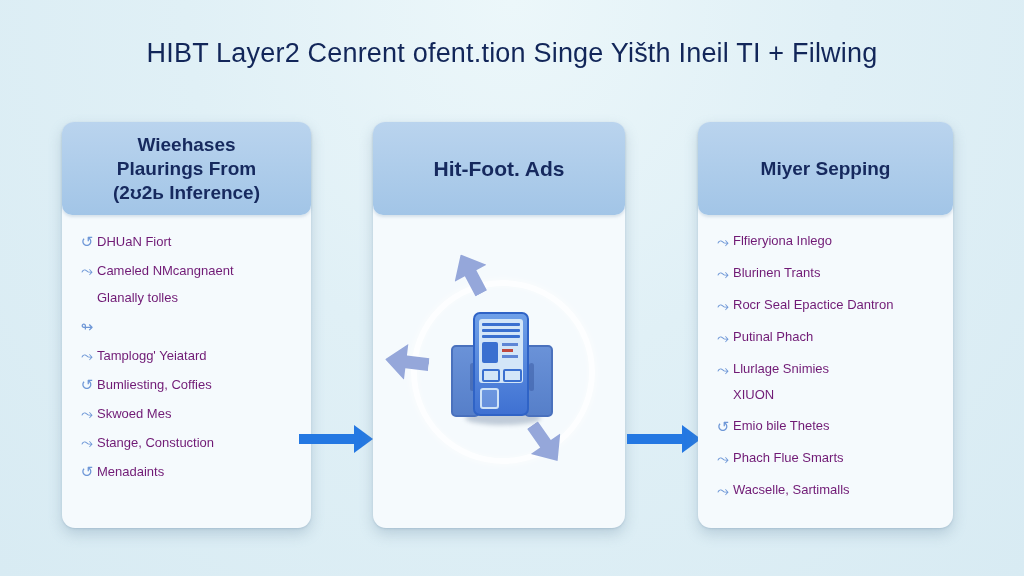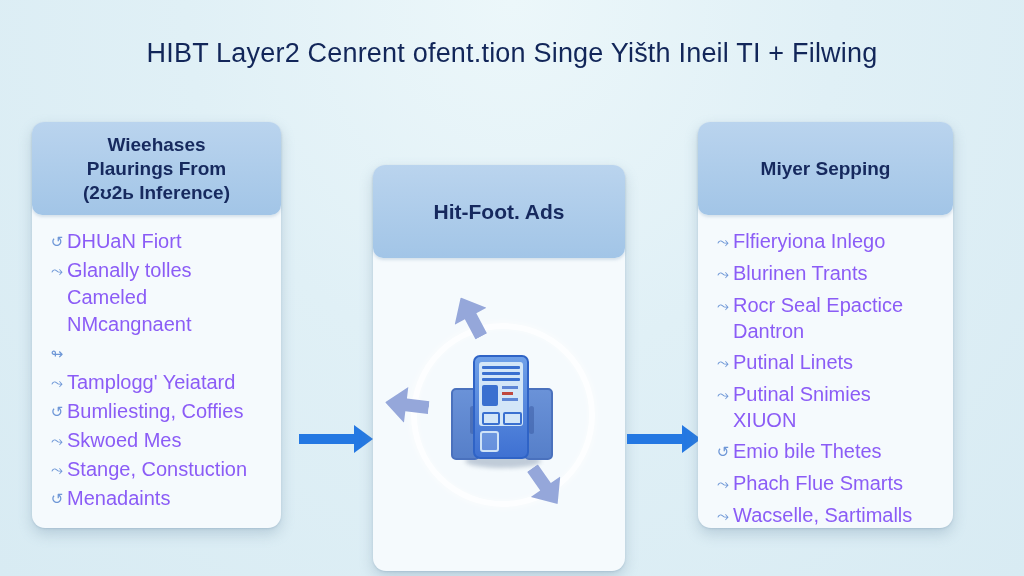--- a/index.html
+++ b/index.html
@@ -12,41 +12,41 @@
     position:absolute; top:38px; left:0; right:0; margin:0;
     text-align:center; font-size:27px; font-weight:400; color:#122659;
     letter-spacing:.2px;
   }
   
   .panel {
     position:absolute; top:122px; height:406px;
     background:#f5fafd; border-radius:13px;
     box-shadow:0 6px 14px rgba(108,140,166,.32), 0 1px 2px rgba(108,140,166,.25);
   }
-  .panel-left   { left:32px;  width:249px; }
-  .panel-middle { left:373px; width:252px;margin-top:43px; }
+  .panel-left   { left:62px;  width:249px; }
+  .panel-middle { left:373px; width:252px; }
   .panel-right  { left:698px; width:255px; }
   .panel-header {
     height:93px; display:flex; flex-direction:column; justify-content:center;
     text-align:center; border-radius:12px 12px 10px 10px;
     background:linear-gradient(180deg,#bad4ee 0%, #a2c5e7 100%);
     box-shadow:0 2px 3px rgba(120,150,180,.25);
   }
   .hd-ln { display:block; font-size:19px; font-weight:700; color:#16295e; line-height:24px; }
   .panel-middle .hd-ln { font-size:21px; }
   
   .list { margin:0; padding:13px 8px 0 15px; list-style:none; }
   .list li { display:flex; margin-bottom:2px; }
   .panel-right .list li { margin-bottom:5px; }
   .bullet {
     flex:0 0 20px; width:20px; text-align:center; color:#6e97d7;
     font-size:15px; line-height:27px;
   }
   .txt { min-width:0; }
-  .ln { display:block; font-size:20px; line-height:27px; color:#8b5cf6; }
+  .ln { display:block; font-size:13px; line-height:27px; color:#701a75; }
   .panel-right .ln { line-height:26px; }
   
   .flow-arrow { position:absolute; top:425px; width:74px; height:28px; }
   .fa-shaft { position:absolute; left:0; top:9px; right:17px; height:10px; background:#2478e2; }
   .fa-head {
     position:absolute; right:0; top:0; width:0; height:0;
     border-top:14px solid transparent; border-bottom:14px solid transparent;
     border-left:19px solid #2478e2;
   }
   .flow-1 { left:299px; }
@@ -117,22 +117,22 @@
     <ul class="list">
       <li>
         <span class="bullet">↺</span>
         <span class="txt">
             <span class="ln">DHUaN Fiort</span>
           </span>
       </li>
       <li>
         <span class="bullet">⤳</span>
         <span class="txt">
+          <span class="ln">Cameled NMcangnaent</span>
           <span class="ln">Glanally tolles</span>
-          <span class="ln">Cameled NMcangnaent</span>
         </span>
       </li>
       <li>
         <span class="bullet">↬</span>
       </li>
       <li>
         <span class="bullet">⤳</span>
         <span class="txt">
             <span class="ln">Tamplogg' Yeiatard</span>
           </span>
@@ -222,27 +222,27 @@
       </li>
       <li>
         <span class="bullet">⤳</span>
         <span class="txt">
             <span class="ln">Rocr Seal Epactice Dantron</span>
           </span>
       </li>
       <li>
         <span class="bullet">⤳</span>
         <span class="txt">
-            <span class="ln">Putinal Linets</span>
-          </span>
-      </li>
-      <li>
-        <span class="bullet">⤳</span>
-        <span class="txt">
-          <span class="ln">Putinal Snimies</span>
+            <span class="ln">Putinal Phach</span>
+          </span>
+      </li>
+      <li>
+        <span class="bullet">⤳</span>
+        <span class="txt">
+          <span class="ln">Llurlage Snimies</span>
           <span class="ln">XIUON</span>
         </span>
       </li>
       <li>
         <span class="bullet">↺</span>
         <span class="txt">
             <span class="ln">Emio bile Thetes</span>
           </span>
       </li>
       <li>

